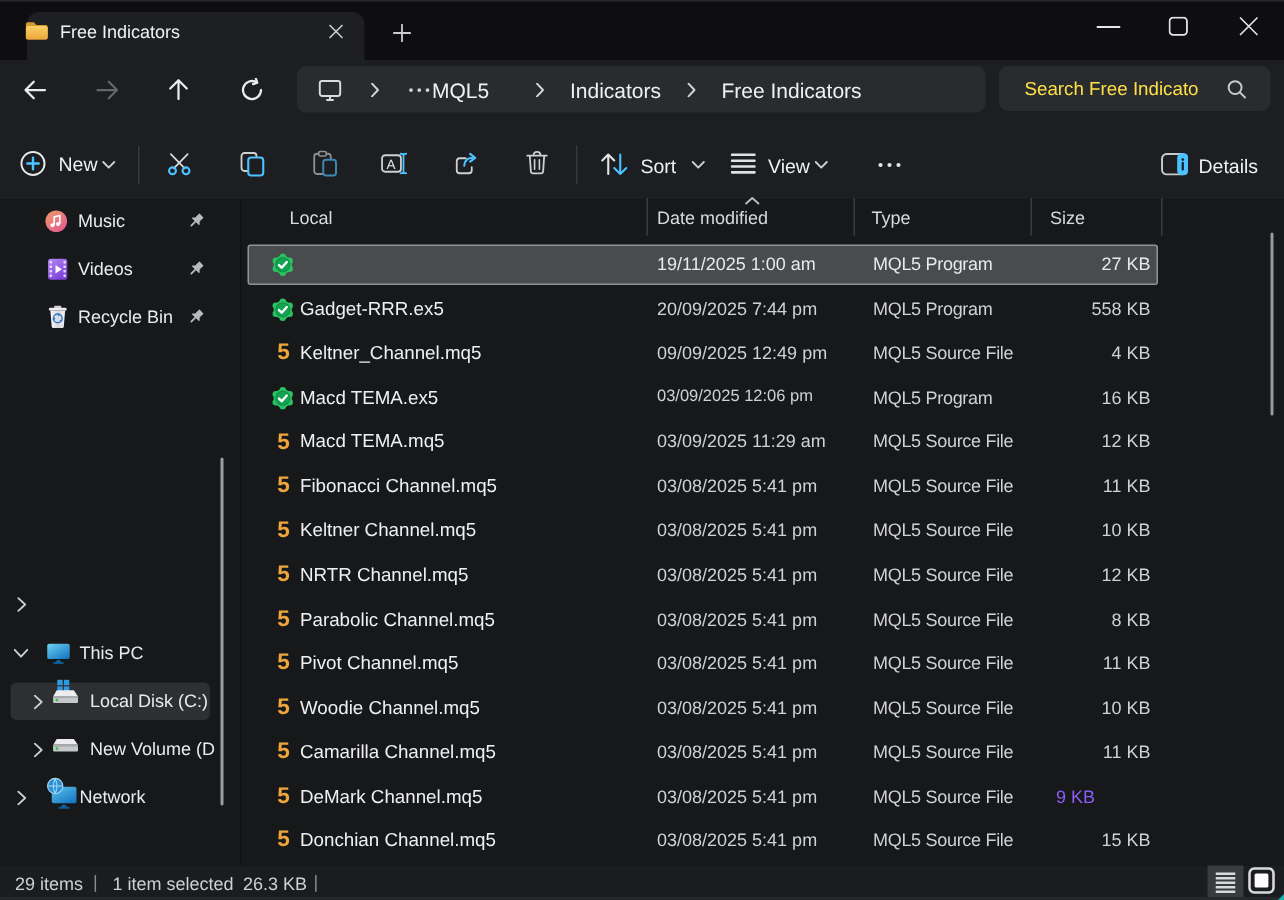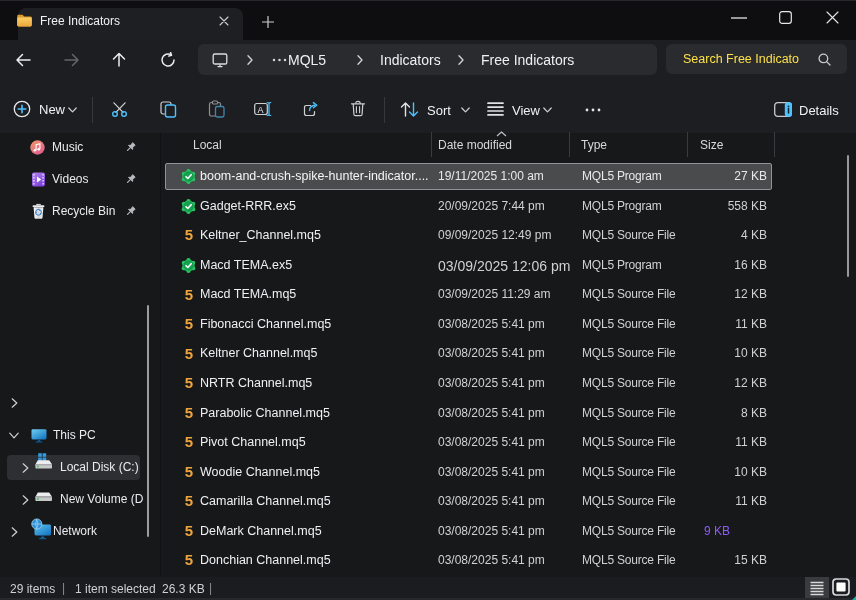--- a/index.html
+++ b/index.html
@@ -298,21 +298,20 @@
 <circle cx="8.5" cy="3.2" r="2.2"></circle>
         <circle cx="3.91" cy="5.85" r="2.2"></circle>
         <circle cx="3.91" cy="11.15" r="2.2"></circle>
 <circle cx="8.5" cy="13.8" r="2.2"></circle>
         <circle cx="13.09" cy="11.15" r="2.2"></circle>
         <circle cx="13.09" cy="5.85" r="2.2"></circle>
       </g>
 <circle cx="8.5" cy="8.5" r="4.7" fill="#13a351" stroke="#0e8c45" stroke-width="0.7"></circle>
 <path d="M6.0 8.7 L7.8 10.5 L11.2 6.7" fill="none" stroke="#fff" stroke-width="1.6" stroke-linecap="round" stroke-linejoin="round"></path>
     </svg>
-<div class="txt" style="left:200px;top:169.2px;font-size:12.5px;color:#f4f5f7;">boom-and-crush-spike-hunter-indicator....</div>
 <div class="txt" style="left:438px;top:169.2px;font-size:12px;color:#e8e9eb;">19/11/2025 1:00 am</div>
 <div class="txt" style="left:582px;top:169.2px;font-size:12px;letter-spacing:-0.2px;color:#e8e9eb;">MQL5 Program</div>
 <div class="txt" style="left:667px;top:169.2px;width:100px;text-align:right;font-size:12px;color:#e8e9eb;">27 KB</div>
 <svg class="abs" style="left:180px;top:197.5px;" width="17" height="17" viewBox="0 0 17 17">
 <g fill="#2ac162">
         <circle cx="8.5" cy="8.5" r="6.1"></circle>
 <circle cx="8.5" cy="3.2" r="2.2"></circle>
         <circle cx="3.91" cy="5.85" r="2.2"></circle>
         <circle cx="3.91" cy="11.15" r="2.2"></circle>
 <circle cx="8.5" cy="13.8" r="2.2"></circle>
@@ -338,21 +337,21 @@
         <circle cx="3.91" cy="5.85" r="2.2"></circle>
         <circle cx="3.91" cy="11.15" r="2.2"></circle>
 <circle cx="8.5" cy="13.8" r="2.2"></circle>
         <circle cx="13.09" cy="11.15" r="2.2"></circle>
         <circle cx="13.09" cy="5.85" r="2.2"></circle>
       </g>
 <circle cx="8.5" cy="8.5" r="4.7" fill="#13a351" stroke="#0e8c45" stroke-width="0.7"></circle>
 <path d="M6.0 8.7 L7.8 10.5 L11.2 6.7" fill="none" stroke="#fff" stroke-width="1.6" stroke-linecap="round" stroke-linejoin="round"></path>
     </svg>
 <div class="txt" style="left:200px;top:257.8px;font-size:12.5px;color:#eff0f2;">Macd TEMA.ex5</div>
-<div class="txt" style="left:438px;top:257.8px;font-size:14px;color:#d0d1d3;">03/09/2025 12:06 pm</div>
+<div class="txt" style="left:438px;top:257.8px;font-size:11px;color:#d0d1d3;">03/09/2025 12:06 pm</div>
 <div class="txt" style="left:582px;top:257.8px;font-size:12px;letter-spacing:-0.2px;color:#d0d1d3;">MQL5 Program</div>
 <div class="txt" style="left:667px;top:257.8px;width:100px;text-align:right;font-size:12px;color:#d0d1d3;">16 KB</div>
 <div class="abs" style="left:181px;top:285.5px;width:16px;text-align:center;font-size:15px;font-weight:700;color:#efa53d;">5</div>
 <div class="txt" style="left:200px;top:287.4px;font-size:12.5px;color:#eff0f2;">Macd TEMA.mq5</div>
 <div class="txt" style="left:438px;top:287.4px;font-size:12px;color:#d0d1d3;">03/09/2025 11:29 am</div>
 <div class="txt" style="left:582px;top:287.4px;font-size:12px;letter-spacing:-0.2px;color:#d0d1d3;">MQL5 Source File</div>
 <div class="txt" style="left:667px;top:287.4px;width:100px;text-align:right;font-size:12px;color:#d0d1d3;">12 KB</div>
 <div class="abs" style="left:181px;top:315.0px;width:16px;text-align:center;font-size:15px;font-weight:700;color:#efa53d;">5</div>
 <div class="txt" style="left:200px;top:316.9px;font-size:12.5px;color:#eff0f2;">Fibonacci Channel.mq5</div>
 <div class="txt" style="left:438px;top:316.9px;font-size:12px;color:#d0d1d3;">03/08/2025 5:41 pm</div>

